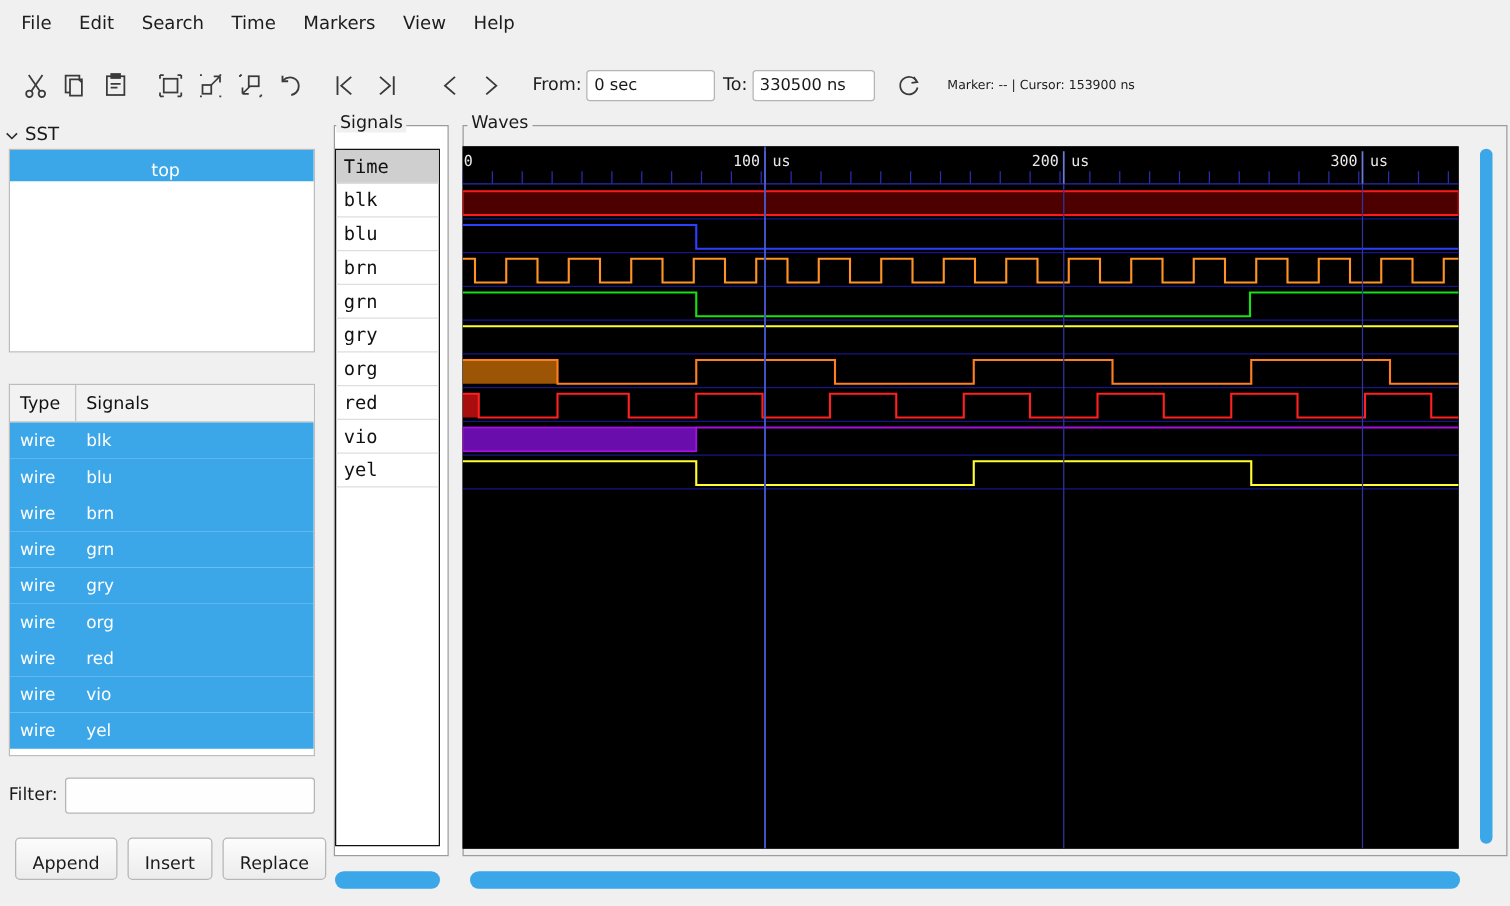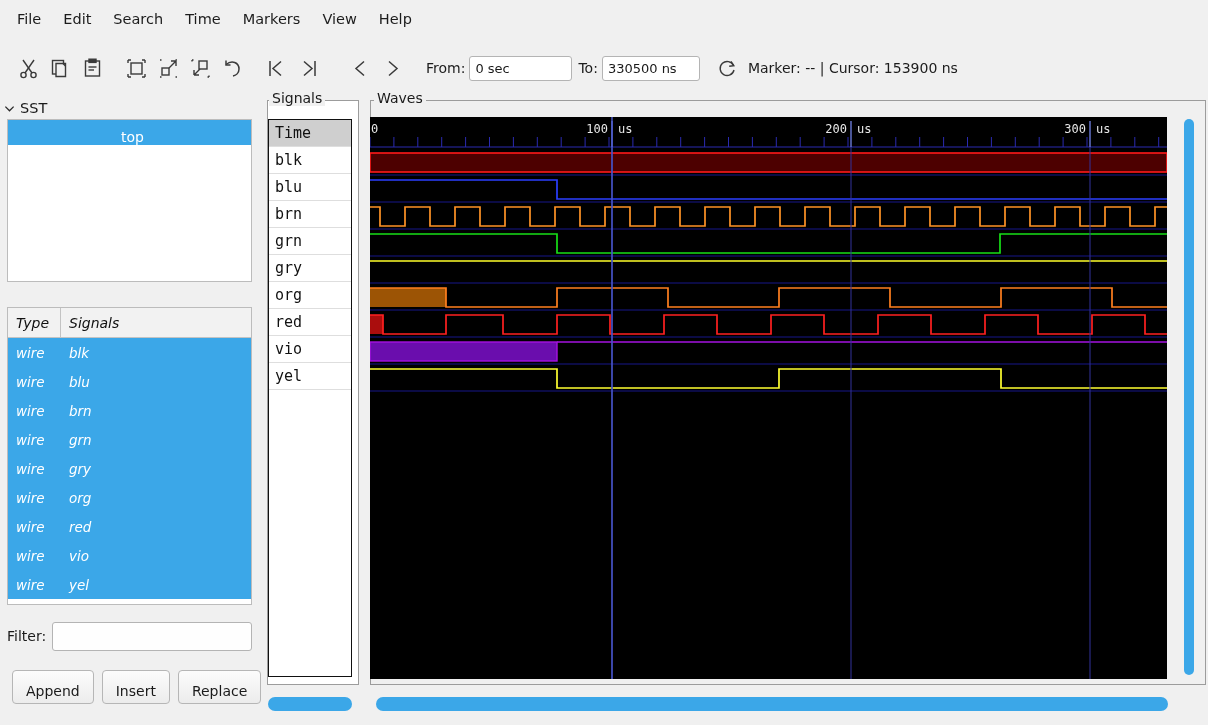--- a/index.html
+++ b/index.html
@@ -39,21 +39,21 @@
   .tb-gap-lg { width: 20px; }
   .tb-label { font-size: 14px; margin: 0 4px 0 6px; color: #1c1c1c; }
   .tb-input {
     height: 25px; background: #ffffff; border: 1px solid #b4b4b4;
     border-radius: 3px; font-size: 13px; padding: 0 5px;
     font-family: "DejaVu Sans", "Liberation Sans", sans-serif;
     color: #1a1a1a; line-height: 23px;
   }
   #from-input { width: 103px; }
   #to-input { width: 98px; }
-  .tb-status { font-size: 14px; color: #1c1c1c; margin-left: 4px; white-space: nowrap; }
+  .tb-status { font-size: 10px; color: #1c1c1c; margin-left: 14px; white-space: nowrap; }
 
   
   .sst-frame {
     position: absolute; left: 0; top: 97px; width: 262px; height: 628px;
     background: #f0f0f0;
   }
   .sst-header {
     position: absolute; left: 4px; top: 0px; height: 22px;
     display: flex; align-items: center; gap: 5px; font-size: 14.5px;
   }
@@ -67,21 +67,20 @@
     height: 25px; background: #3ba7e8; display: flex; align-items: center;
     gap: 4px; padding-left: 6px; color: #ffffff; font-size: 14px; flex-direction: column;
   }
   .tree-elbow { width: 14px; height: 16px; }
   .tree-icon { width: 18px; height: 16px; }
 
   .signals-list-frame {
     position: absolute; left: 7px; top: 210px; width: 245px; height: 298px;
     background: #ffffff; border: 1px solid #bcbcbc;
     overflow: hidden;
-    font-style: italic;
   }
   .slist-head {
     display: flex; height: 30px; background: #f2f2f2;
     border-bottom: 1px solid #c3c3c3;
   }
   .slist-head div {
     font-size: 14px; display: flex; align-items: center; padding-left: 8px;
     color: #111; font-weight: 500;
   }
   .sh-type { width: 53px; border-right: 1px solid #c3c3c3; }

